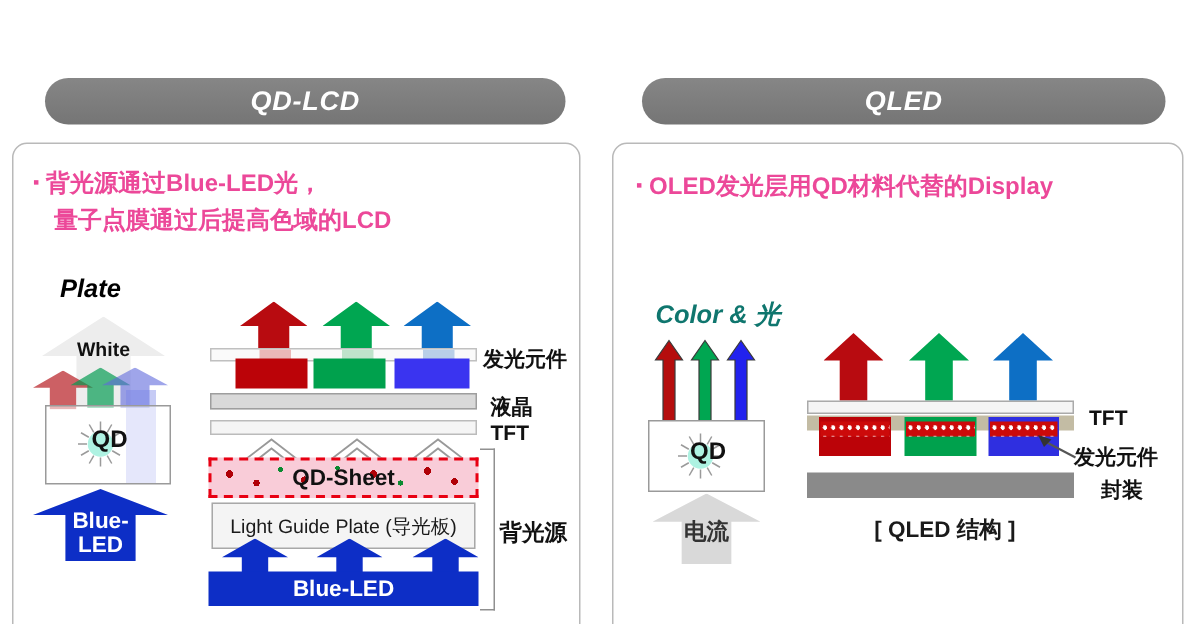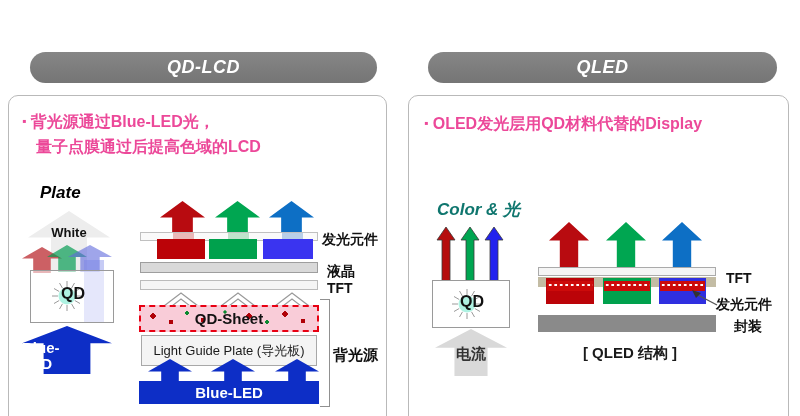--- a/index.html
+++ b/index.html
@@ -83,21 +83,21 @@
           <line x1="22" y1="13" x2="22" y2="7"></line>
         <line x1="26.5" y1="14.2" x2="29.5" y2="9"></line>
           <line x1="29.8" y1="17.5" x2="35" y2="14.5"></line>
       </g>
       <circle cx="22" cy="22" r="8.5" fill="#aef2e2"></circle>
     </svg>
     <div class="abs qdtext" style="left:0;top:14px;width:84px;text-align:center;">QD</div>
   </div>
 
   <div class="abs led-arrow" style="left:22px;top:286px;width:90px;height:48px;background:#0d2ec6;"></div>
-  <div class="abs" style="left:22px;top:300px;width:90px;text-align:left;color:#fff;font-weight:bold;font-size:15px;line-height:16px;">
+  <div class="abs" style="left:22px;top:300px;width:90px;text-align:center;color:#fff;font-weight:bold;font-size:15px;line-height:16px;">
     <div>Blue-</div>
     <div>LED</div>
   </div>
 
   <div class="abs fat-arrow" style="left:160px;top:161px;width:45px;height:41px;background:#b80b10;"></div>
   <div class="abs fat-arrow" style="left:215px;top:161px;width:45px;height:41px;background:#00a651;"></div>
   <div class="abs fat-arrow" style="left:269px;top:161px;width:45px;height:41px;background:#0d6fc5;"></div>
 
   <div class="abs bar" style="left:140px;top:192px;width:178px;height:9px;background:#fafafa;border:1px solid #c0c0c0;">
     <div class="abs" style="left:32px;top:0;width:21px;height:9px;background:#eab8b8;"></div>

